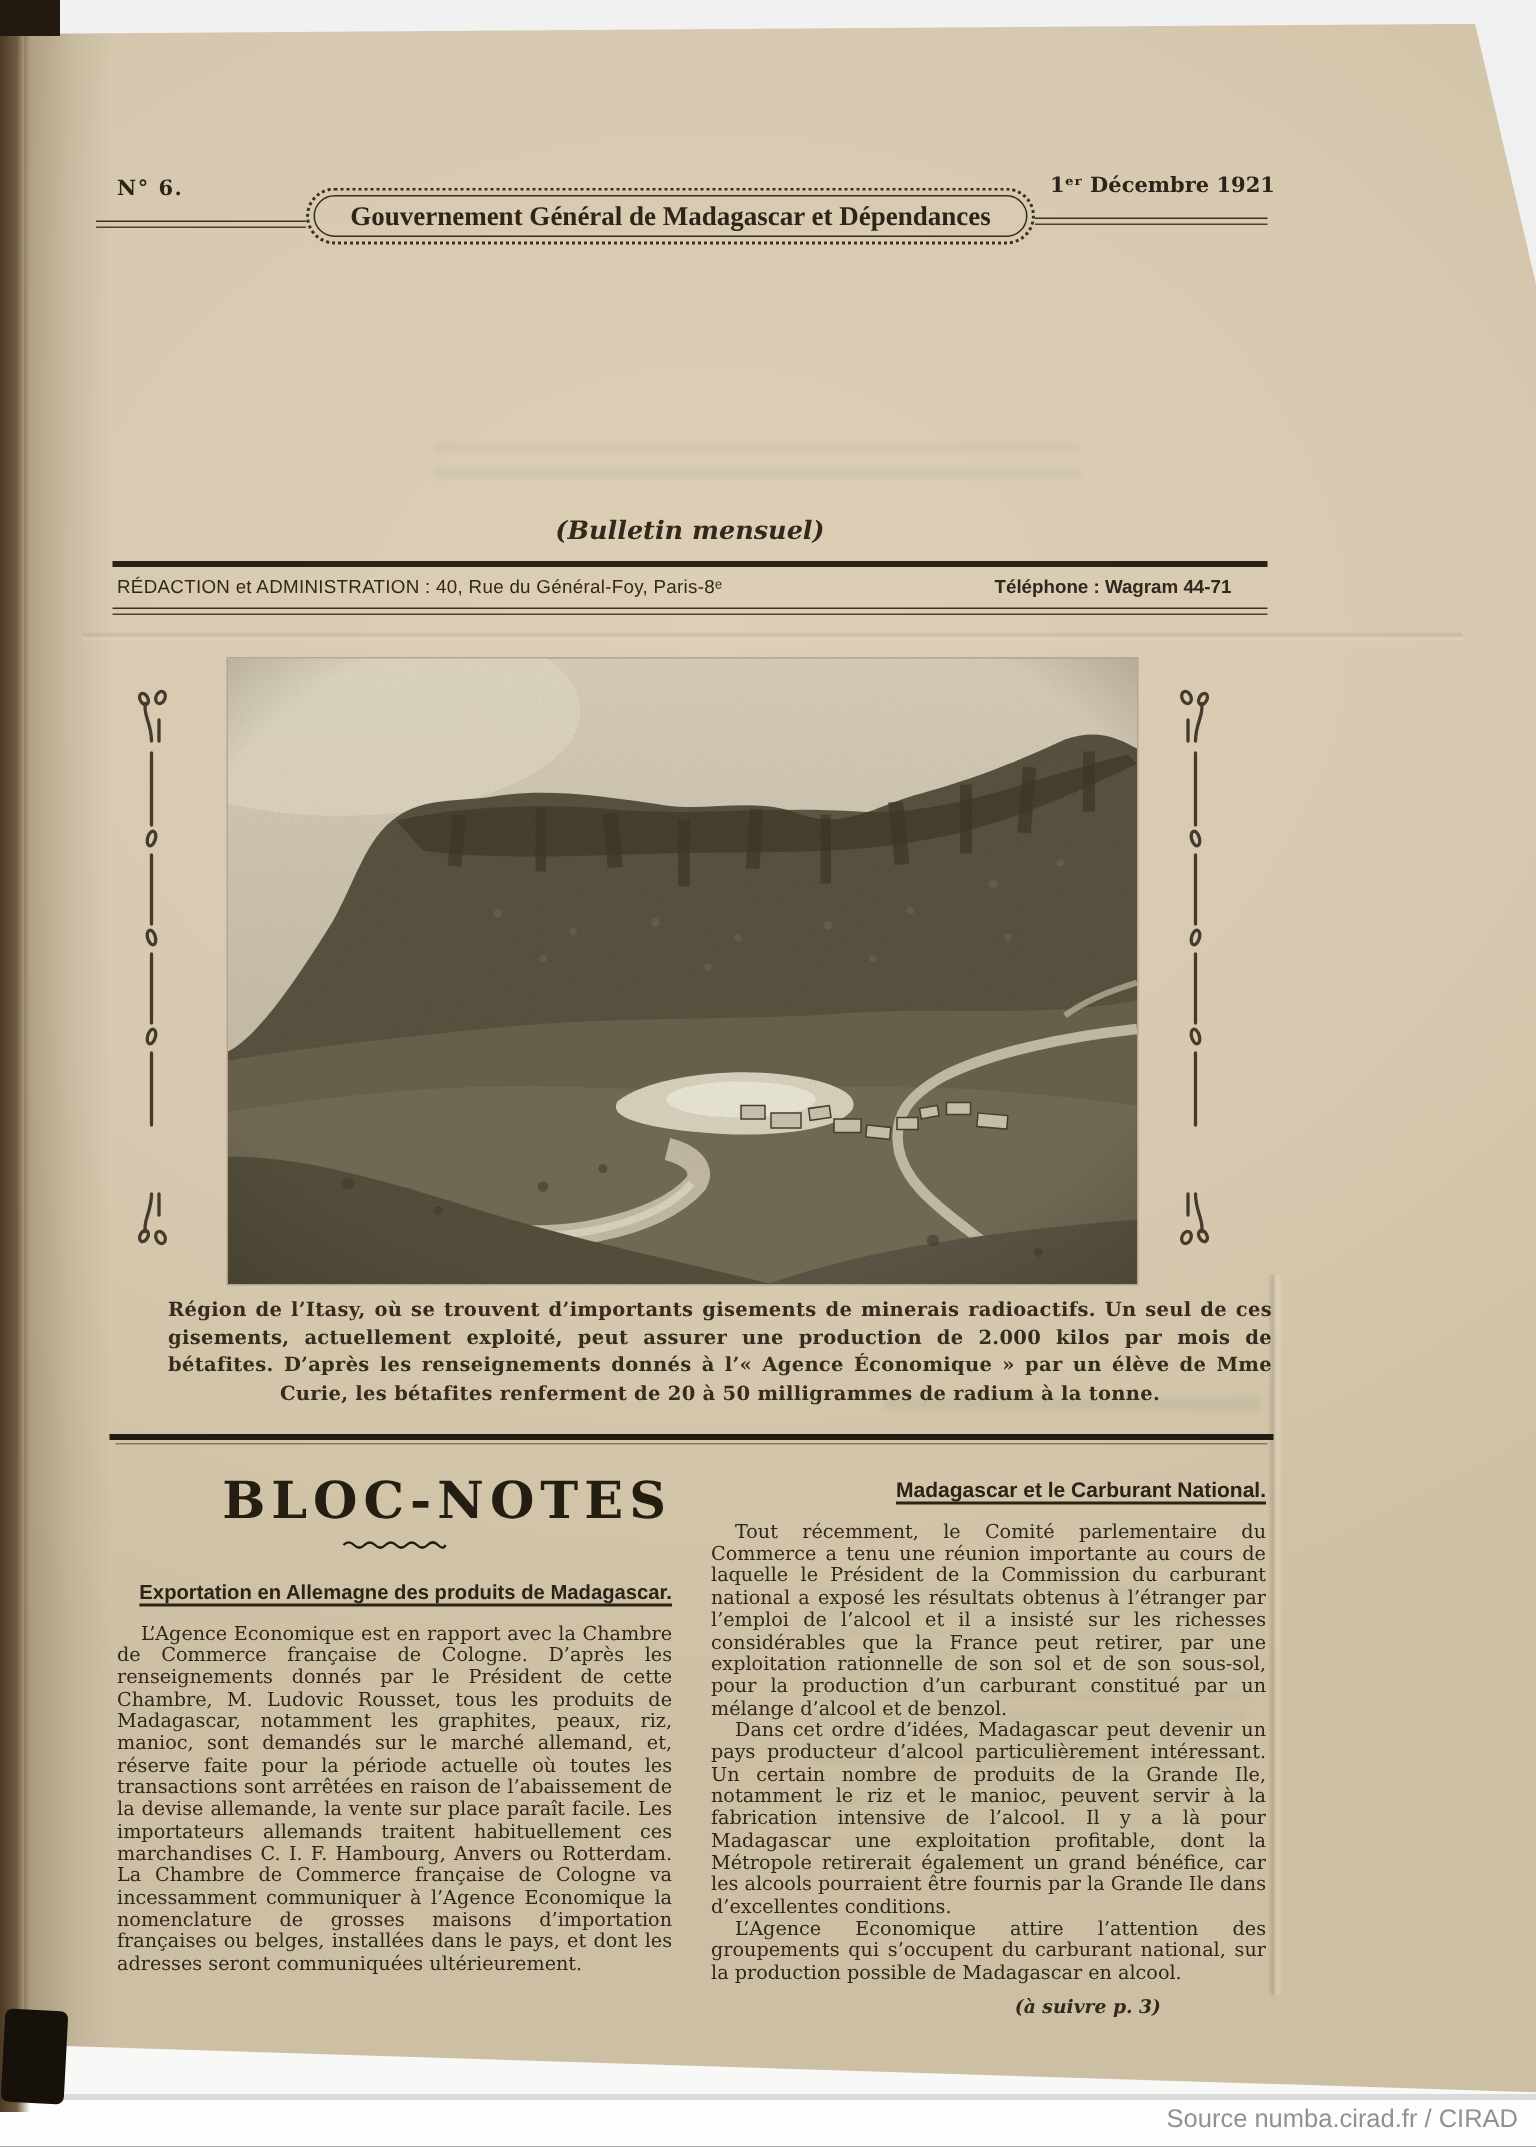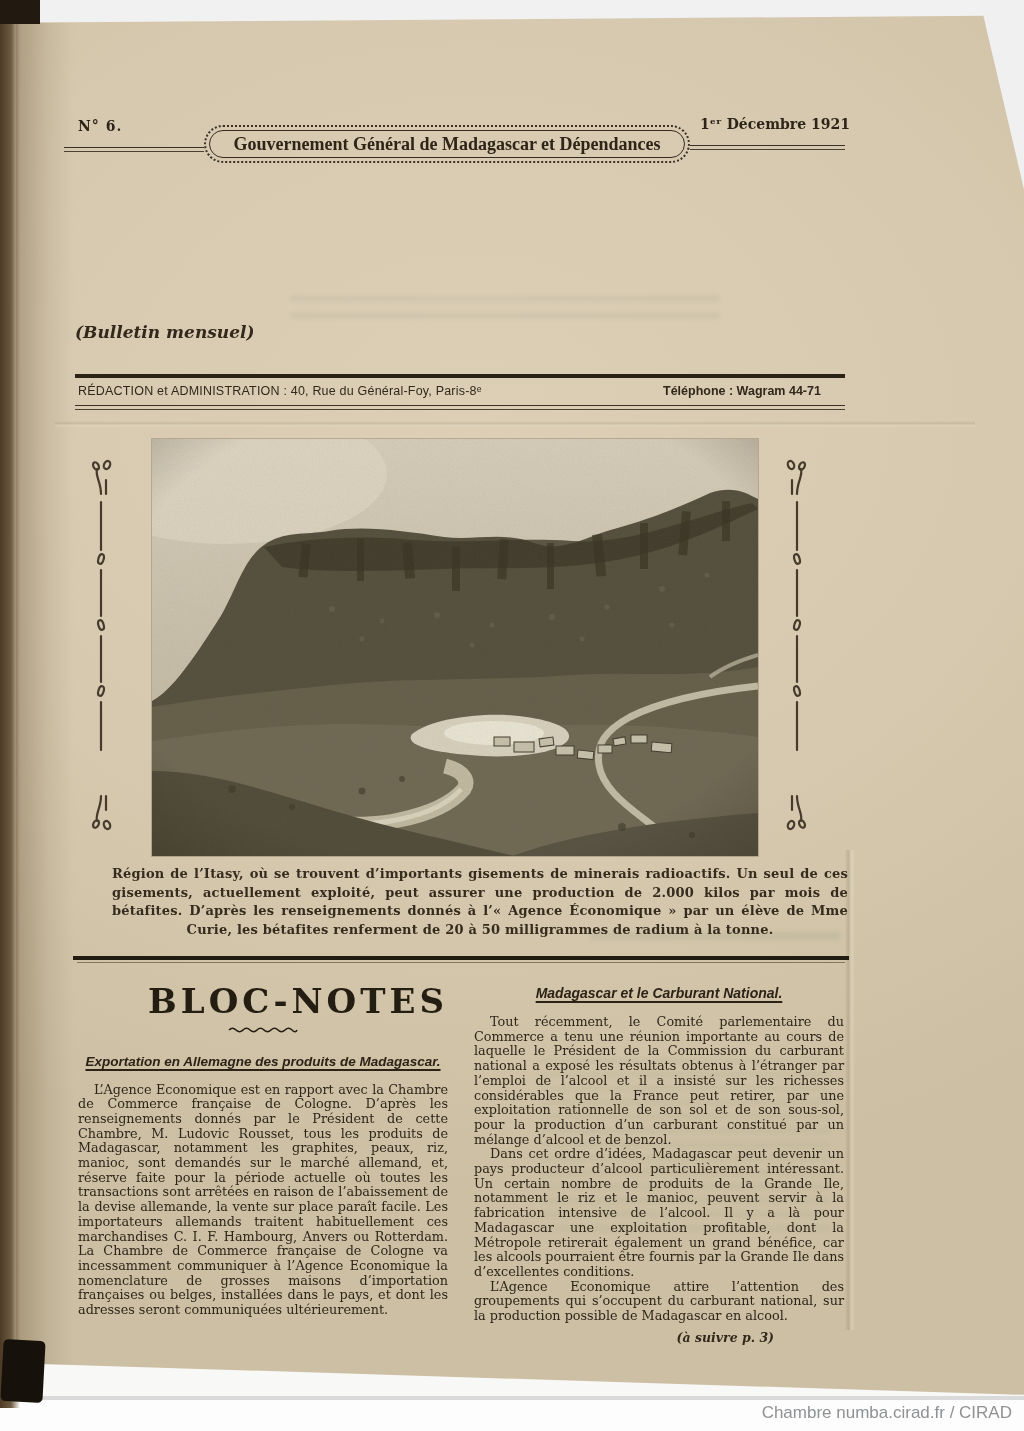--- a/index.html
+++ b/index.html
@@ -32,21 +32,21 @@
   .banner-inner{width:100%;height:100%;border:1.3px solid #352c20;border-radius:15px;
         box-sizing:border-box;display:flex;align-items:center;justify-content:center;}
   .banner-text{font-family:"Liberation Serif",serif;font-weight:bold;font-size:18px;
         white-space:nowrap;color:#2e2417;}
   
   .masthead{position:absolute;left:75px;top:196px;width:770px;text-align:center;}
   .mast-title{display:inline-block;font-size:54px;font-weight:bold;letter-spacing:3px;
         color:#261f13;transform:scaleY(1.30);transform-origin:top center;}
   .mast-sub{position:absolute;left:75px;top:283px;width:770px;text-align:center;
         font-size:35px;font-weight:bold;color:#2a2215;letter-spacing:1px;}
-  .mast-note{position:absolute;left:75px;top:322px;width:770px;text-align:left;
+  .mast-note{position:absolute;left:75px;top:344px;width:770px;text-align:center;
         font-style:italic;font-weight:bold;font-size:17px;color:#32291c;}
   
   .rule-thick{position:absolute;left:75px;top:374px;width:770px;height:4px;background:#2b2215;}
   .admin-left{position:absolute;left:78px;top:384px;font-family:"Liberation Sans",sans-serif;
         font-weight:normal;font-size:12.5px;letter-spacing:.2px;color:#31281b;}
   .admin-right{position:absolute;left:663px;top:384px;font-family:"Liberation Sans",sans-serif;
         font-weight:bold;font-size:12.5px;color:#31281b;}
   .rule-double{position:absolute;left:75px;top:405px;width:770px;}
   
   .figure{position:absolute;left:152px;top:439px;width:606px;height:417px;
@@ -58,23 +58,23 @@
         font-size:13px;font-weight:bold;line-height:18.6px;color:#362c1e;
         text-align:justify;text-align-last:center;letter-spacing:.2px;}
   
   .sec-rule{position:absolute;left:73px;top:956px;width:776px;height:4px;background:#221b10;}
   .sec-rule::after{content:"";position:absolute;left:4px;top:6px;width:99%;height:1px;background:rgba(70,58,40,.55);}
   .cols{position:absolute;left:78px;top:973px;width:767px;display:flex;gap:26px;}
   .col{width:370px;}
   .bloc-title{margin-top:8px;text-align:right;font-size:34px;font-weight:bold;
         letter-spacing:4px;color:#241d11;}
   .wavy{display:block;margin:4px auto 0 auto;}
-  .art-head{margin-top:20px;text-align:center;font-family:"Liberation Sans",sans-serif;
+  .art-head{margin-top:20px;text-align:right;font-family:"Liberation Sans",sans-serif;
         font-weight:bold;font-size:13.5px;color:#2c2316;
-        text-decoration:underline;text-decoration-thickness:1.5px;text-underline-offset:3px;font-style:italic;}
+        text-decoration:underline;text-decoration-thickness:1.5px;text-underline-offset:3px;}
   .art-head.right{margin-top:12px;font-size:14px;}
   .body-p{margin:13px 0 0 0;font-size:12.8px;line-height:14.7px;text-align:justify;
         text-indent:16px;color:#2e261a;hyphens:auto;}
   .body-p.flow{margin-top:0;}
   .continuation{margin:6px 70px 16px 0;text-align:right;font-style:italic;font-weight:bold;
         font-size:12.5px;color:#32291c;}
   
   .white-top{position:absolute;left:-20px;top:-31px;width:1100px;height:50px;
         background:#f0f1f0;transform:rotate(-0.4deg);z-index:3;}
   .white-right{position:absolute;left:974px;top:-2px;width:52px;height:200px;background:#eff0ef;
@@ -275,15 +275,15 @@
   </div>
 
   <div class="white-top"></div>
   <div class="white-right"></div>
   <div class="white-bottom"></div>
   <div class="grey-strip"></div>
   <div class="footer-band"></div>
   <div class="binding"></div>
   <div class="corner-tl"></div>
   <div class="corner-bl"></div>
-  <div class="source">Chambre numba.cirad.fr / CIRAD</div>
+  <div class="source">Source numba.cirad.fr / CIRAD</div>
 
 </div>
 
 </body></html>

